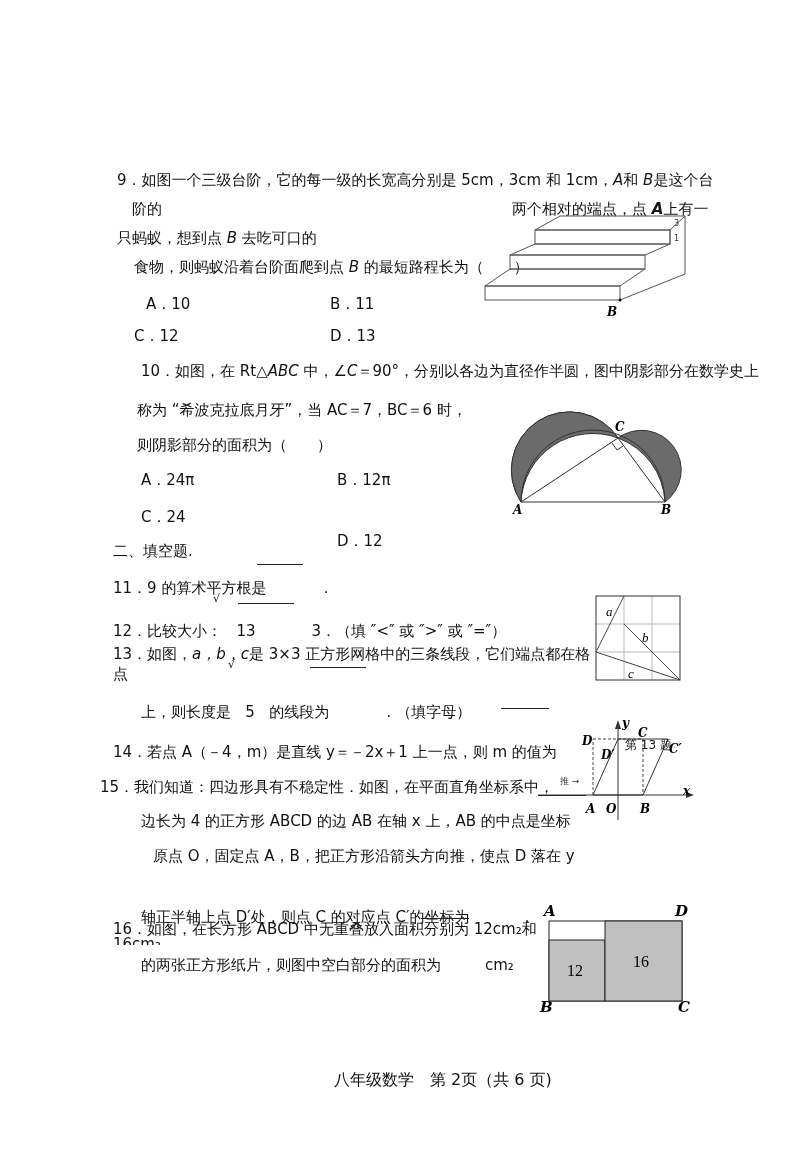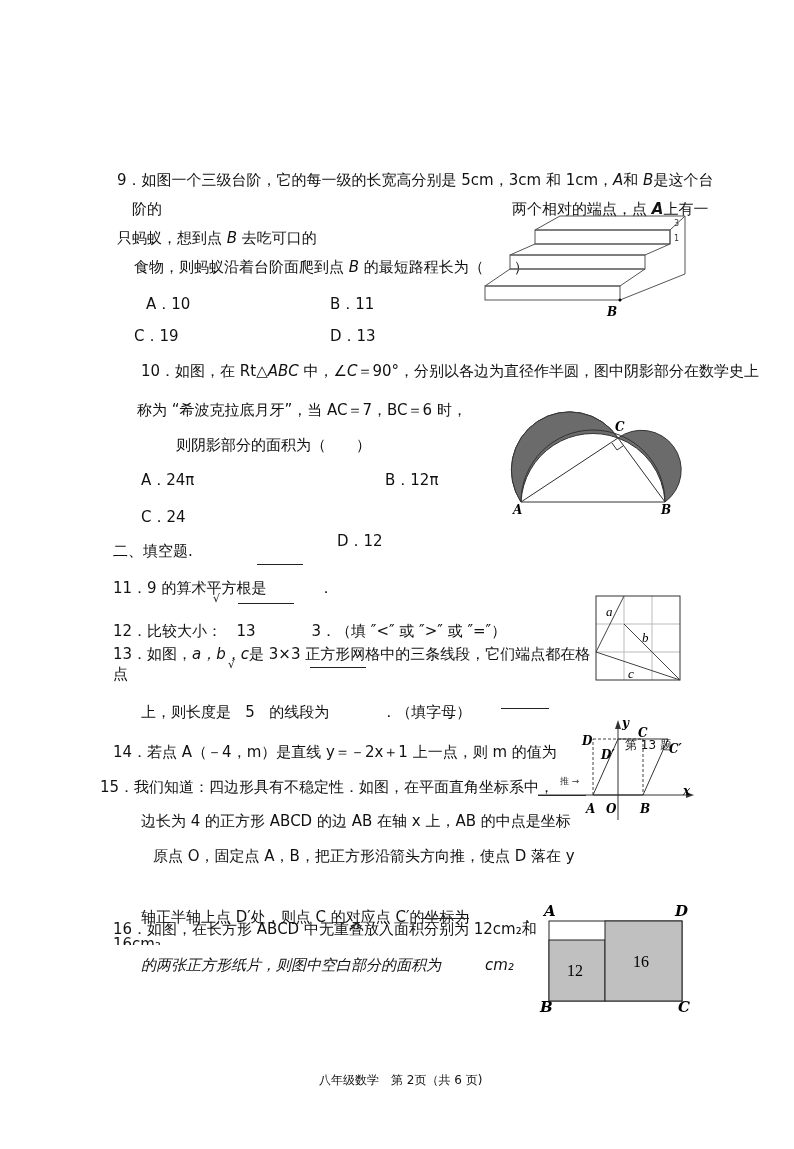--- a/index.html
+++ b/index.html
@@ -22,21 +22,21 @@
   <span>两个相对的端点，点</span>&nbsp;<span class="i" style="font-weight:bold">A</span><span>上有一</span>
 </div>
 <div class="t" style="left:117px;top:229px;">
   <span>只蚂蚁，想到点</span>&nbsp;<span class="i">B</span>&nbsp;<span>去吃可口的</span>
 </div>
 <div class="t" style="left:134px;top:258px;">
   <span>食物，则蚂蚁沿着台阶面爬到点</span>&nbsp;<span class="i">B</span>&nbsp;<span>的最短路程长为（　　）</span>
 </div>
 <div class="t" style="left:134px;top:295px;margin-left:12px;">A．10</div>
 <div class="t" style="left:330px;top:295px;">B．11</div>
-<div class="t" style="left:134px;top:327px;">C．19</div>
+<div class="t" style="left:134px;top:327px;">C．12</div>
 <div class="t" style="left:330px;top:327px;">D．13</div>
 
 <svg style="left:480px;top:212px;" width="210" height="110" viewBox="0 0 210 110">
   <g fill="none" stroke="#555" stroke-width="1">
 
     <polygon points="55,18 190,18 205,4 80,4"></polygon>
     <rect x="55" y="18" width="135" height="14"></rect>
 
     <polygon points="30,43 165,43 190,32 55,32"></polygon>
     <rect x="30" y="43" width="135" height="14"></rect>
@@ -51,23 +51,23 @@
   <circle cx="140" cy="88" r="1.5" fill="#000"></circle>
   <text class="fig-label" x="127" y="104" font-size="12">B</text>
   <text x="194" y="14" font-size="8" fill="#333">3</text>
   <text x="194" y="29" font-size="8" fill="#333">1</text>
 </svg>
 
 <div class="t" style="left:113px;top:362px;margin-left:28px;">
   <span>10．如图，在 Rt△</span><span class="i">ABC</span>&nbsp;<span>中，∠</span><span class="i">C</span><span>＝90°，分别以各边为直径作半圆，图中阴影部分在数学史上</span>
 </div>
 <div class="t" style="left:137px;top:401px;">称为 “希波克拉底月牙”，当 AC＝7，BC＝6 时，</div>
-<div class="t" style="left:137px;top:436px;margin-left:39px;">则阴影部分的面积为（　　）</div>
+<div class="t" style="left:137px;top:436px;">则阴影部分的面积为（　　）</div>
 <div class="t" style="left:141px;top:471px;">A．24π</div>
-<div class="t" style="left:337px;top:471px;margin-left:48px;">B．12π</div>
+<div class="t" style="left:337px;top:471px;">B．12π</div>
 <div class="t" style="left:141px;top:508px;">C．24</div>
 <div class="t" style="left:337px;top:508px;margin-top:24px;">D．12</div>
 
 <svg style="left:505px;top:410px;" width="190" height="110" viewBox="0 0 190 110">
 
   <path d="M16,92 A52,52 0 0 1 113,28 A65,65 0 0 0 16,92 Z" fill="#6b6b6b" stroke="#333" stroke-width="1"></path>
   <path d="M16,92 A49,49 0 1 1 113,28" fill="#6b6b6b" stroke="#333"></path>
   <path d="M16,92 A72,72 0 0 1 113,28" fill="#fff" stroke="#333"></path>
   <path d="M113,28 A39,39 0 1 1 160,92" fill="#6b6b6b" stroke="#333"></path>
   <path d="M113,28 A72,72 0 0 1 160,92" fill="#fff" stroke="#333"></path>
@@ -157,29 +157,29 @@
   <text class="fig-label" x="48" y="98" font-size="12">A</text>
   <text class="fig-label" x="68" y="98" font-size="12">O</text>
   <text class="fig-label" x="102" y="98" font-size="12">B</text>
   <text x="22" y="69" font-size="9" fill="#333">推 →</text>
   <text x="87" y="34" font-size="12" fill="#111">第 13 题</text>
 </svg>
 
 <div class="t" style="left:113px;top:920px;text-align:center;">16．如图，在长方形 ABCD 中无重叠放入面积分别为 12cm₂和</div>
 <div class="ul" style="left:421px;top:918px;width:48px;"></div>
 <div class="t" style="left:113px;top:935px;height:10px;overflow:hidden;">16cm₂</div>
-<div class="t" style="left:141px;top:956px;font-style:italic;">
+<div class="t" style="left:141px;top:956px;">
   <span>的两张正方形纸片，则图中空白部分的面积为</span><span style="display:inline-block;width:44px"></span><span>cm₂</span>
 </div>
 
 <svg style="left:538px;top:900px;" width="160" height="115" viewBox="0 0 160 115">
   <rect x="11" y="21" width="133" height="80" fill="#fff" stroke="#222"></rect>
   <rect x="11" y="40" width="56" height="61" fill="#c0c0c0" stroke="#222"></rect>
   <rect x="67" y="21" width="77" height="80" fill="#c0c0c0" stroke="#222"></rect>
   <text x="29" y="76" font-size="16" font-family="Liberation Serif, serif">12</text>
   <text x="95" y="67" font-size="16" font-family="Liberation Serif, serif">16</text>
   <text class="fig-label" x="6" y="16" font-size="15">A</text>
   <text class="fig-label" x="137" y="16" font-size="15">D</text>
   <text class="fig-label" x="2" y="112" font-size="15">B</text>
   <text class="fig-label" x="140" y="112" font-size="15">C</text>
 </svg>
 
-<div class="t" style="left:319px;top:1071px;font-size:12px;">八年级数学　第 2页（共 6 页)</div>
+<div class="t" style="left:334px;top:1071px;font-size:16px;">八年级数学　第 2页（共 6 页)</div>
 
 </body></html>

